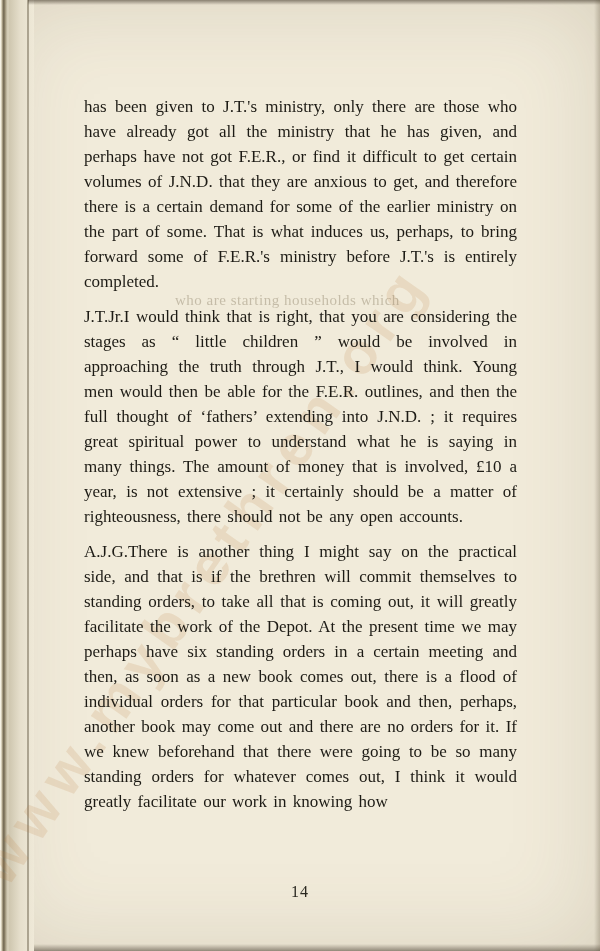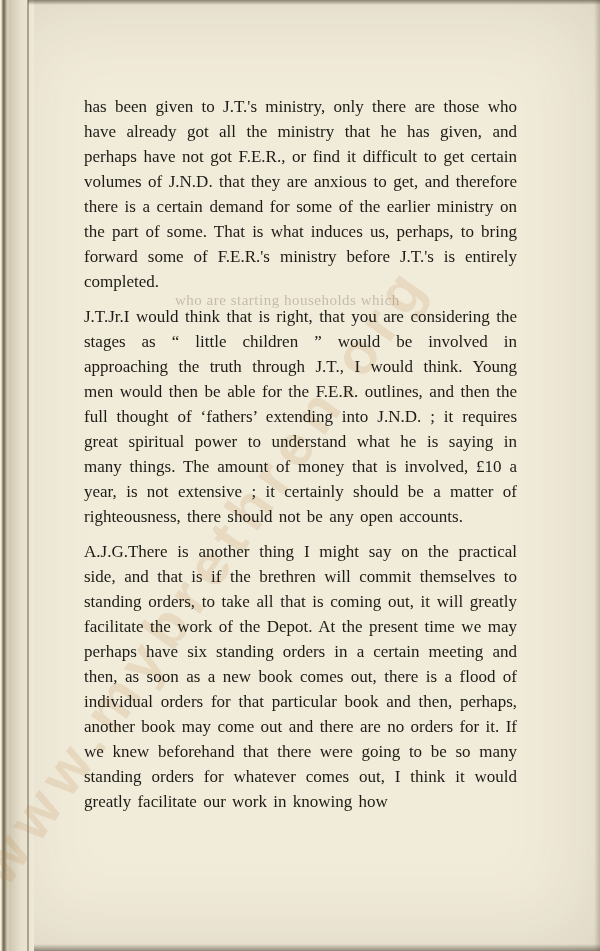--- a/index.html
+++ b/index.html
@@ -137,14 +137,15 @@
     <p>
       <span class="speaker">J.T.Jr.</span><span>I would think that is right, that you are considering the stages as “ little children ” would be involved in approaching the truth through J.T., I would think. Young men would then be able for the F.E.R. outlines, and then the full thought of ‘fathers’ extending into J.N.D. ; it requires great spiritual power to understand what he is saying in many things. The amount of money that is involved, £10 a year, is not extensive ; it certainly should be a matter of righteousness, there should not be any open accounts.</span>
     </p>
 
     <p>
       <span class="speaker">A.J.G.</span><span>There is another thing I might say on the practical side, and that is if the brethren will commit themselves to standing orders, to take all that is coming out, it will greatly facilitate the work of the Depot. At the present time we may perhaps have six standing orders in a certain meeting and then, as soon as a new book comes out, there is a flood of individual orders for that particular book and then, perhaps, another book may come out and there are no orders for it. If we knew beforehand that there were going to be so many standing orders for whatever comes out, I think it would greatly facilitate our work in knowing how</span>
     </p>
 
   </div>
 
+  <div class="page-number">14</div>
 
 </div>
 
 </body></html>

